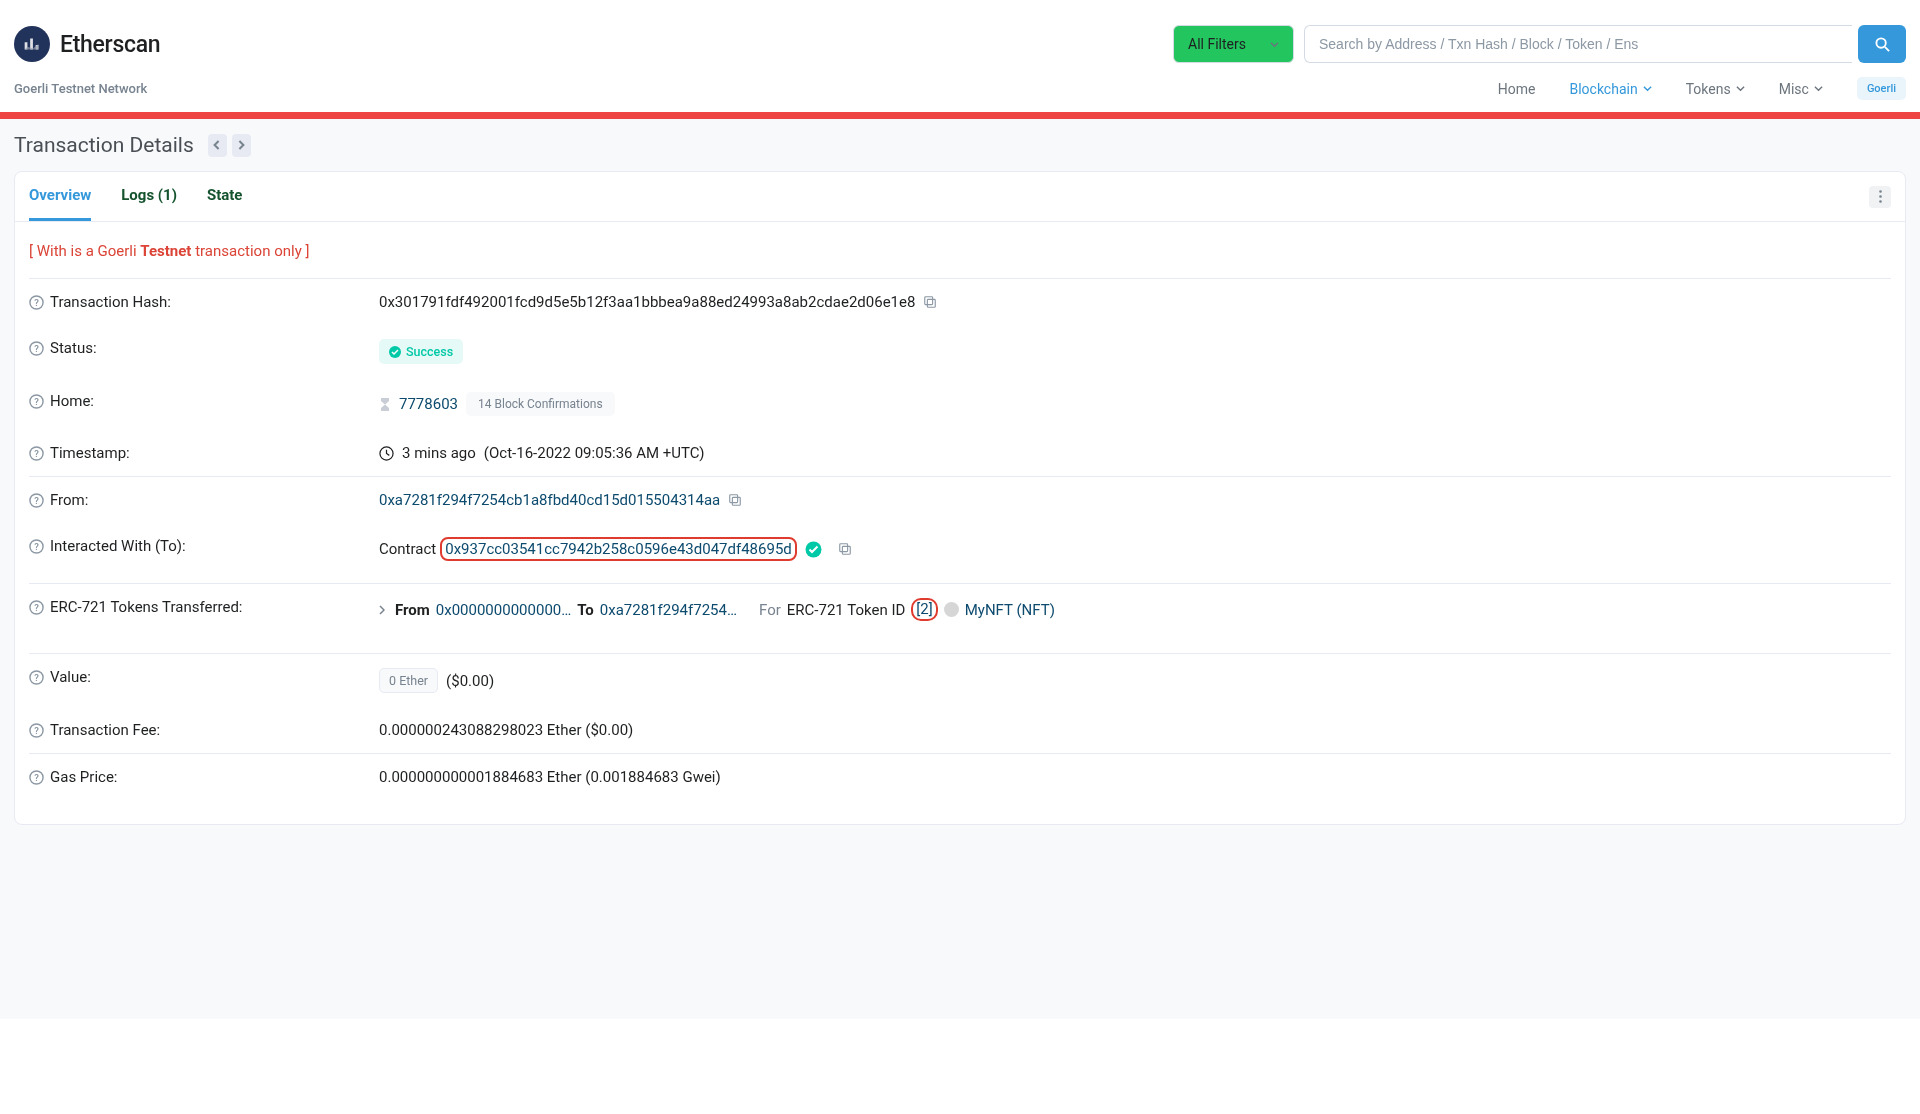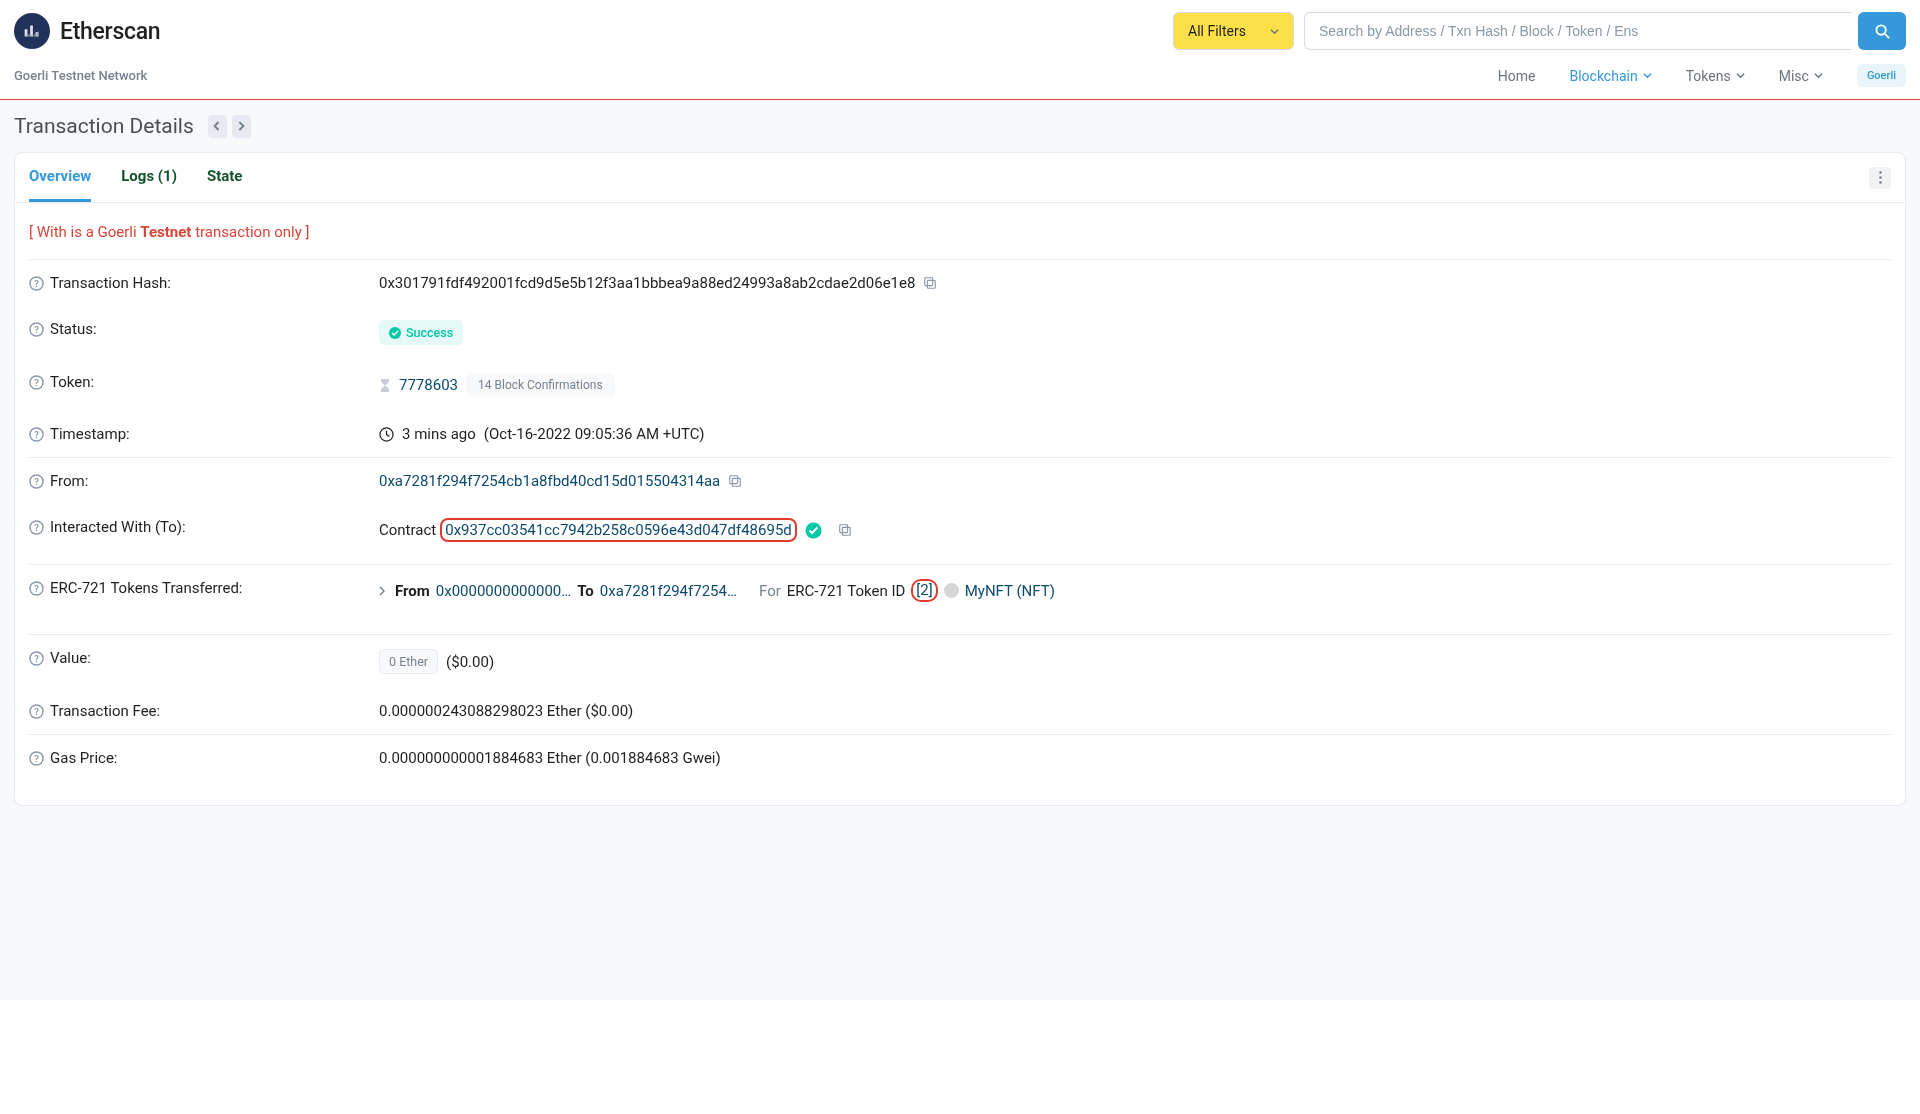--- a/index.html
+++ b/index.html
@@ -1,25 +1,25 @@
 <!DOCTYPE html>
 <html><head>
   <meta charset="utf-8">
   <style>
     * { margin: 0; padding: 0; box-sizing: border-box; }
     body { font-family: -apple-system, BlinkMacSystemFont, "Segoe UI", Roboto, Helvetica, Arial, sans-serif; background: #fff; color: #1e2022; }
     
-    .header { padding: 12px 14px 0; border-bottom: 1px solid #ef4444; }
+    .header { padding: 25px 14px 0; border-bottom: 7px solid #ef4444; }
     .header-top { display: flex; align-items: center; justify-content: space-between; gap: 20px; }
     .logo-area { display: flex; align-items: center; gap: 10px; }
     .logo-icon { width: 36px; height: 36px; border-radius: 50%; background: #21325b; display: flex; align-items: center; justify-content: center; position: relative; }
     .logo-icon svg { width: 22px; height: 22px; }
     .logo-text { font-size: 23px; font-weight: 500; color: #1e2022; letter-spacing: -0.3px; }
     .search-area { display: flex; align-items: stretch; flex: 0 0 auto; }
-    .filter-dropdown { display: flex; align-items: center; gap: 24px; border: 1px solid #d5dbe4; border-radius: 6px; padding: 10px 14px; background: #fde047; color: #1e2022; font-size: 14px; cursor: pointer; margin-right: 10px; }
+    .filter-dropdown { display: flex; align-items: center; gap: 24px; border: 1px solid #d5dbe4; border-radius: 6px; padding: 10px 14px; background: #22c55e; color: #1e2022; font-size: 14px; cursor: pointer; margin-right: 10px; }
     .search-input-wrap { display: flex; align-items: stretch; }
     .search-input { border: 1px solid #d5dbe4; border-radius: 6px 0 0 6px; border-right: none; padding: 10px 14px; width: 548px; font-size: 14px; outline: none; color: #1e2022; }
     .search-input::placeholder { color: #8c98a4; }
     .search-btn { background: #3498db; border: none; border-radius: 6px; width: 48px; display: flex; align-items: center; justify-content: center; cursor: pointer; margin-left: 6px; }
     .search-btn svg { width: 15px; height: 15px; fill: #fff; }
     
     .header-bottom { display: flex; align-items: center; justify-content: space-between; margin-top: 14px; padding-bottom: 12px; }
     .network-label { font-size: 13px; color: #77838f; font-weight: 500; }
     .nav-area { display: flex; align-items: center; gap: 34px; }
     .nav-item { font-size: 14px; color: #6c757e; text-decoration: none; display: flex; align-items: center; gap: 5px; cursor: pointer; }
@@ -218,21 +218,21 @@
           </span>
         </div>
       </div>
 
       <div class="row">
         <div class="row-label">
           <svg class="help-icon" viewBox="0 0 16 16">
               <circle cx="8" cy="8" r="7"></circle>
               <text x="8" y="11.5" text-anchor="middle">?</text>
             </svg>
-          <span>Token:</span>
+          <span>Home:</span>
         </div>
         <div class="row-value">
           <svg class="hourglass" viewBox="0 0 12 15">
               <path d="M2 1 L10 1 L10 4 L6 7.5 L10 11 L10 14 L2 14 L2 11 L6 7.5 L2 4 Z" fill="#c9ced6"></path>
             </svg>
           <span class="link">7778603</span>
           <span class="block-conf">14 Block Confirmations</span>
         </div>
       </div>
 

